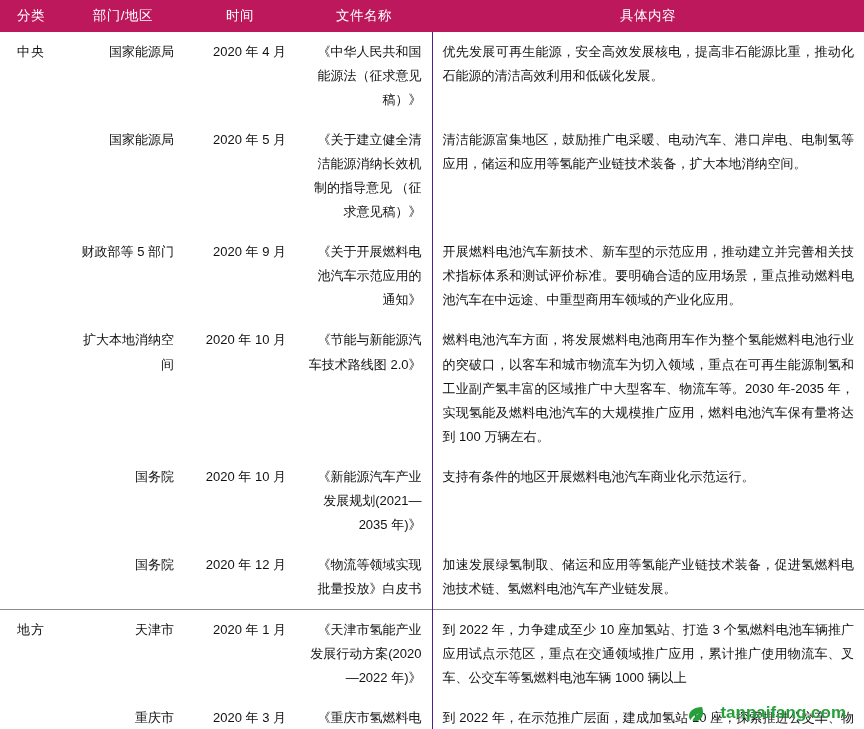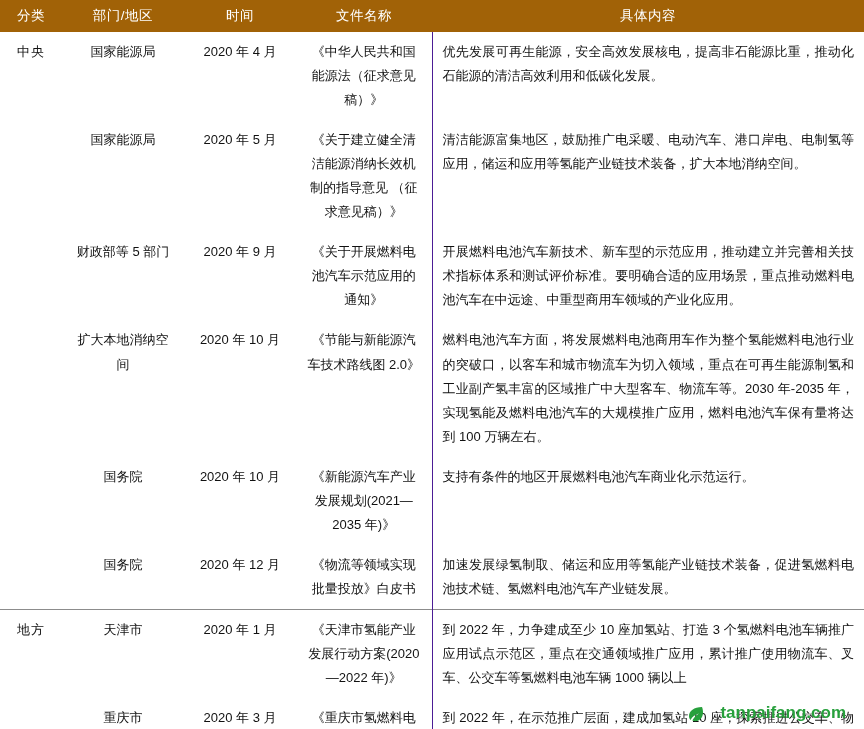--- a/index.html
+++ b/index.html
@@ -10,21 +10,21 @@
     height: 729px;
     background: #ffffff;
     font-family: "Liberation Sans", sans-serif;
   }
   #policy-table {
     width: 864px;
     border-collapse: collapse;
     table-layout: fixed;
   }
   #policy-table thead th {
-    background: #a16207;
+    background: #be185d;
     color: #ffffff;
     font-size: 13.5px;
     font-weight: normal;
     padding: 7px 4px;
     text-align: center;
     vertical-align: middle;
     letter-spacing: 0.5px;
   }
   #policy-table td {
     font-size: 13px;
@@ -40,21 +40,21 @@
   .col-doc { width: 136px; }
   .col-content { width: 432px; }
 
   td.cat {
     text-align: center;
     vertical-align: middle;
     font-size: 13.5px;
     letter-spacing: 1px;
   }
   td.dept, td.time, td.doc {
-    text-align: center;
+    text-align: right;
   }
   td.doc { line-height: 1.9; }
   td.content {
     text-align: justify;
     text-justify: inter-ideograph;
     border-left: 1px solid #4c1d95;
   }
   td.content.centered {
     text-align: left;
   }

